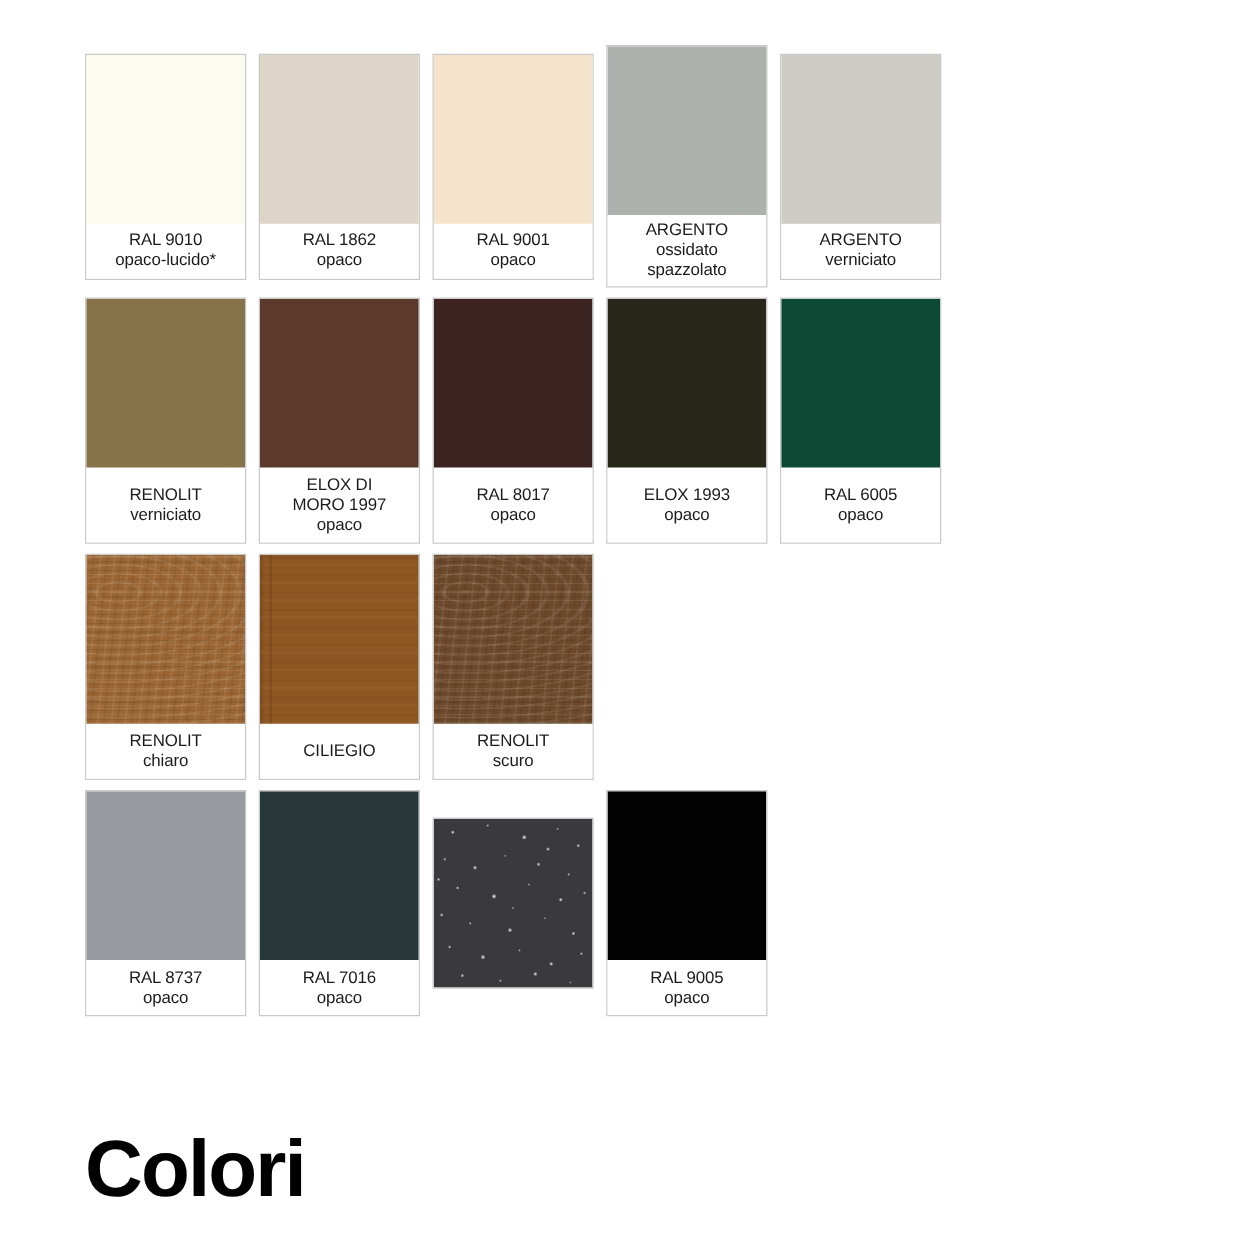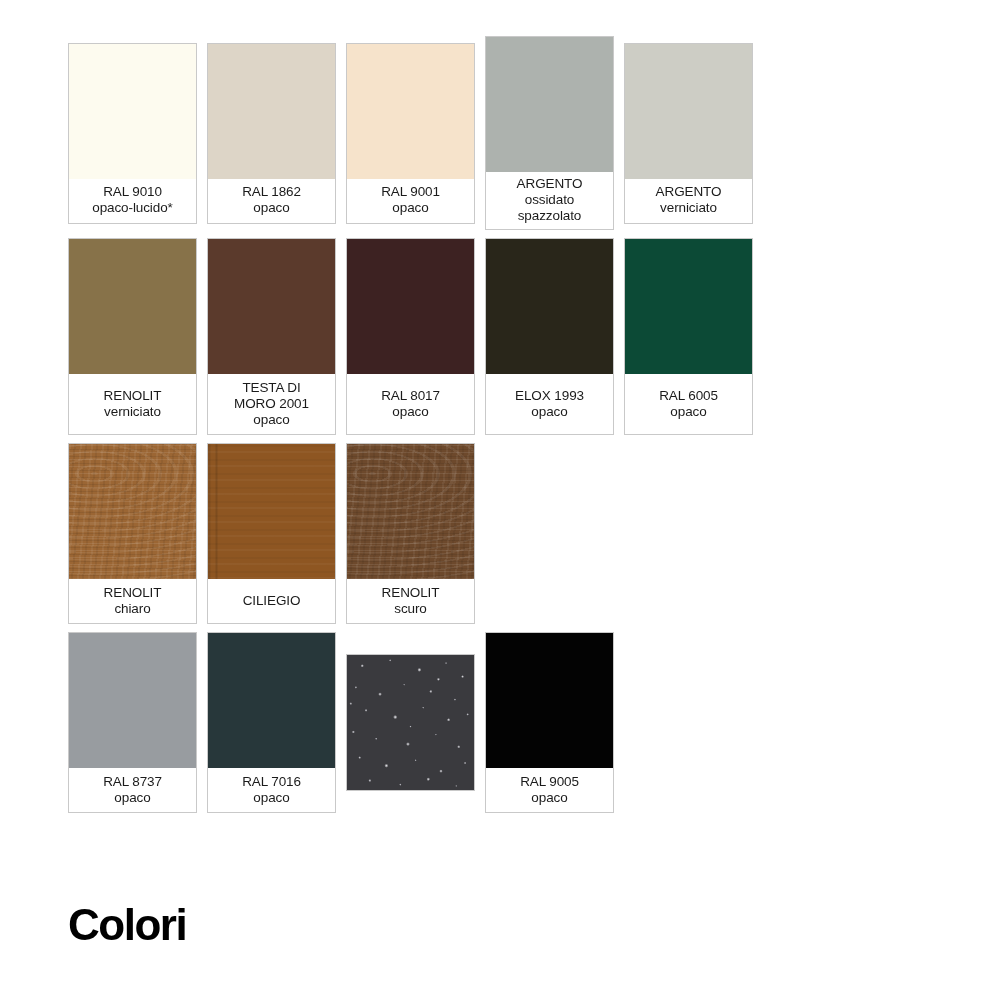--- a/index.html
+++ b/index.html
@@ -172,21 +172,21 @@
       radial-gradient(circle 1.4px at 3% 36%,  rgba(233,233,240,0.86), rgba(233,233,240,0) 100%),
       radial-gradient(circle 1.1px at 50% 53%, rgba(220,220,228,0.8),  rgba(220,220,228,0) 100%),
       radial-gradient(circle 1.6px at 72% 18%, rgba(242,242,248,0.9),  rgba(242,242,248,0) 100%);
   }
 
   
   #page-heading {
     position: absolute;
     left: 68px;
     top: 903px;
-    font-size: 44px;
+    font-size: 64px;
     font-weight: bold;
     color: #000000;
     letter-spacing: -1.5px;
     line-height: 1;
     white-space: nowrap;
   }
 </style>
 </head>
 <body>
 
@@ -235,22 +235,22 @@
         <div class="swatch-card">
           <div class="swatch-chip" style="background-color: rgb(135, 114, 73);"></div>
           <div class="swatch-label">
             <span class="ln">RENOLIT</span>
             <span class="ln">verniciato</span>
           </div>
         </div>
         <div class="swatch-card">
           <div class="swatch-chip" style="background-color: rgb(91, 58, 44);"></div>
           <div class="swatch-label">
-            <span class="ln">TESTA DI</span>
-            <span class="ln">MORO 2001</span>
+            <span class="ln">ELOX DI</span>
+            <span class="ln">MORO 1997</span>
             <span class="ln">opaco</span>
           </div>
         </div>
         <div class="swatch-card">
           <div class="swatch-chip" style="background-color: rgb(61, 34, 34);"></div>
           <div class="swatch-label">
             <span class="ln">RAL 8017</span>
             <span class="ln">opaco</span>
           </div>
         </div>

